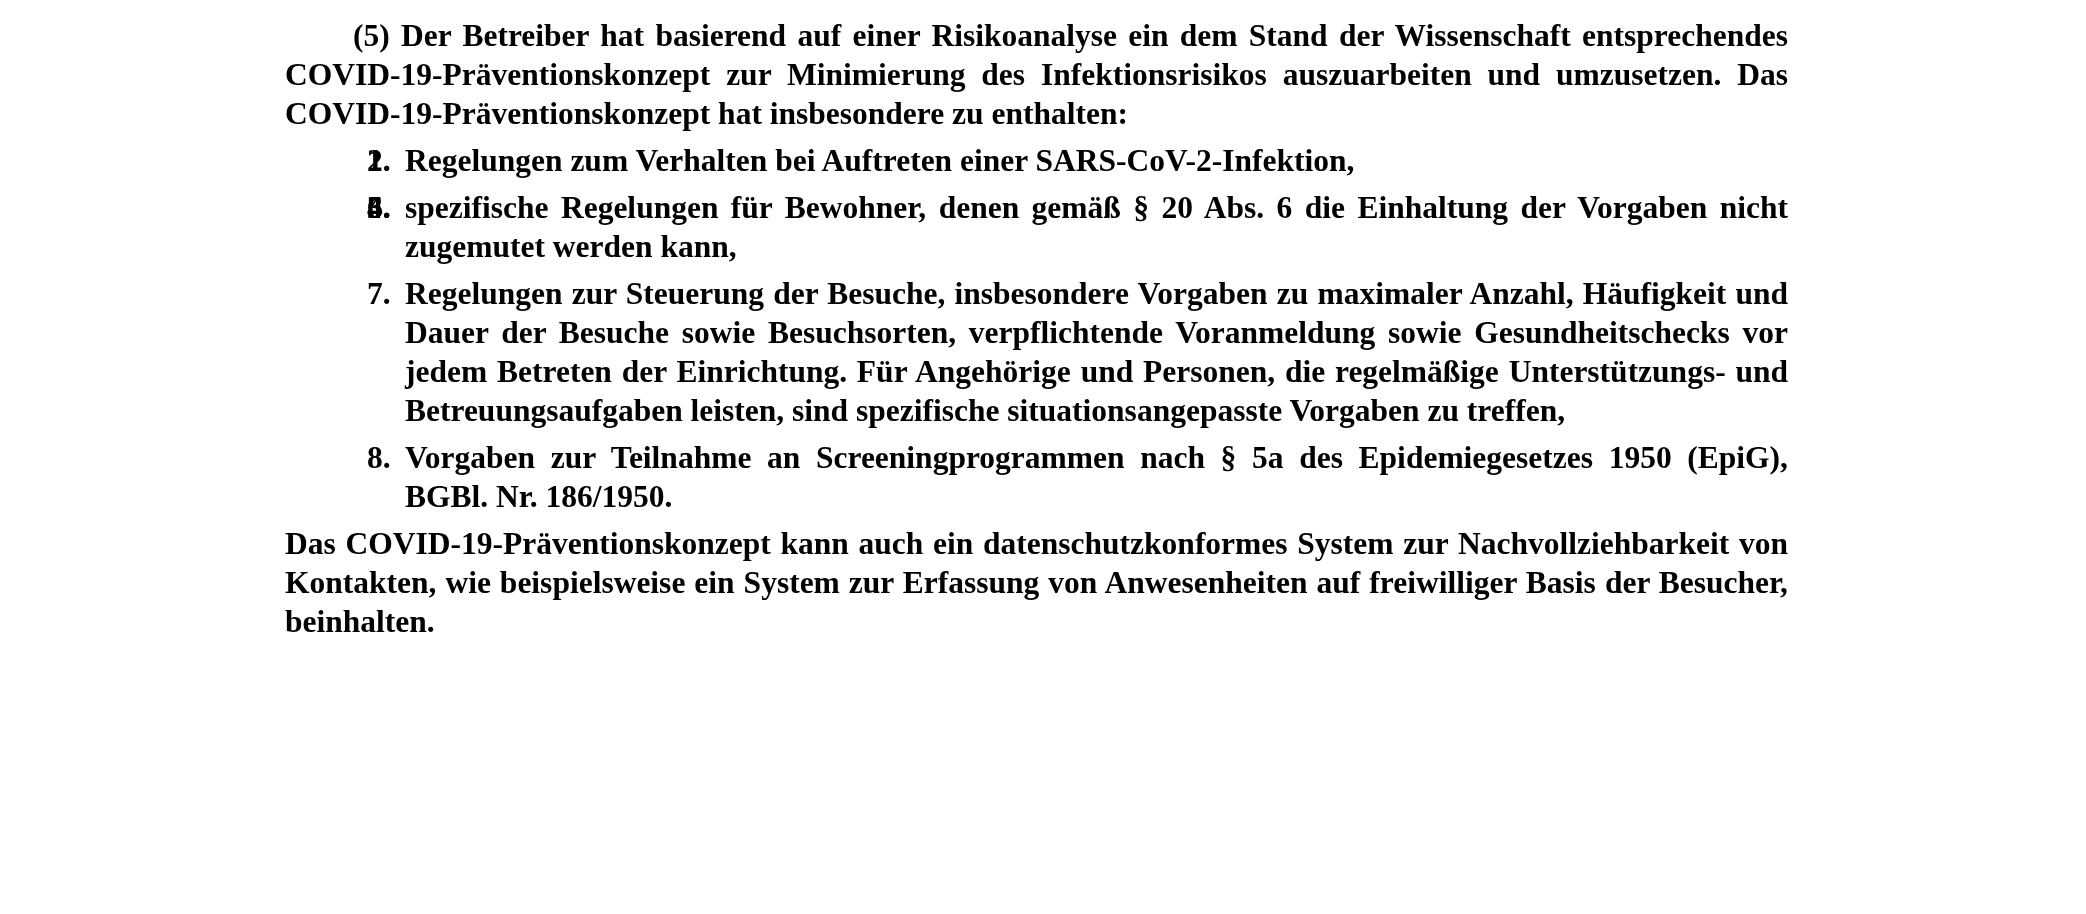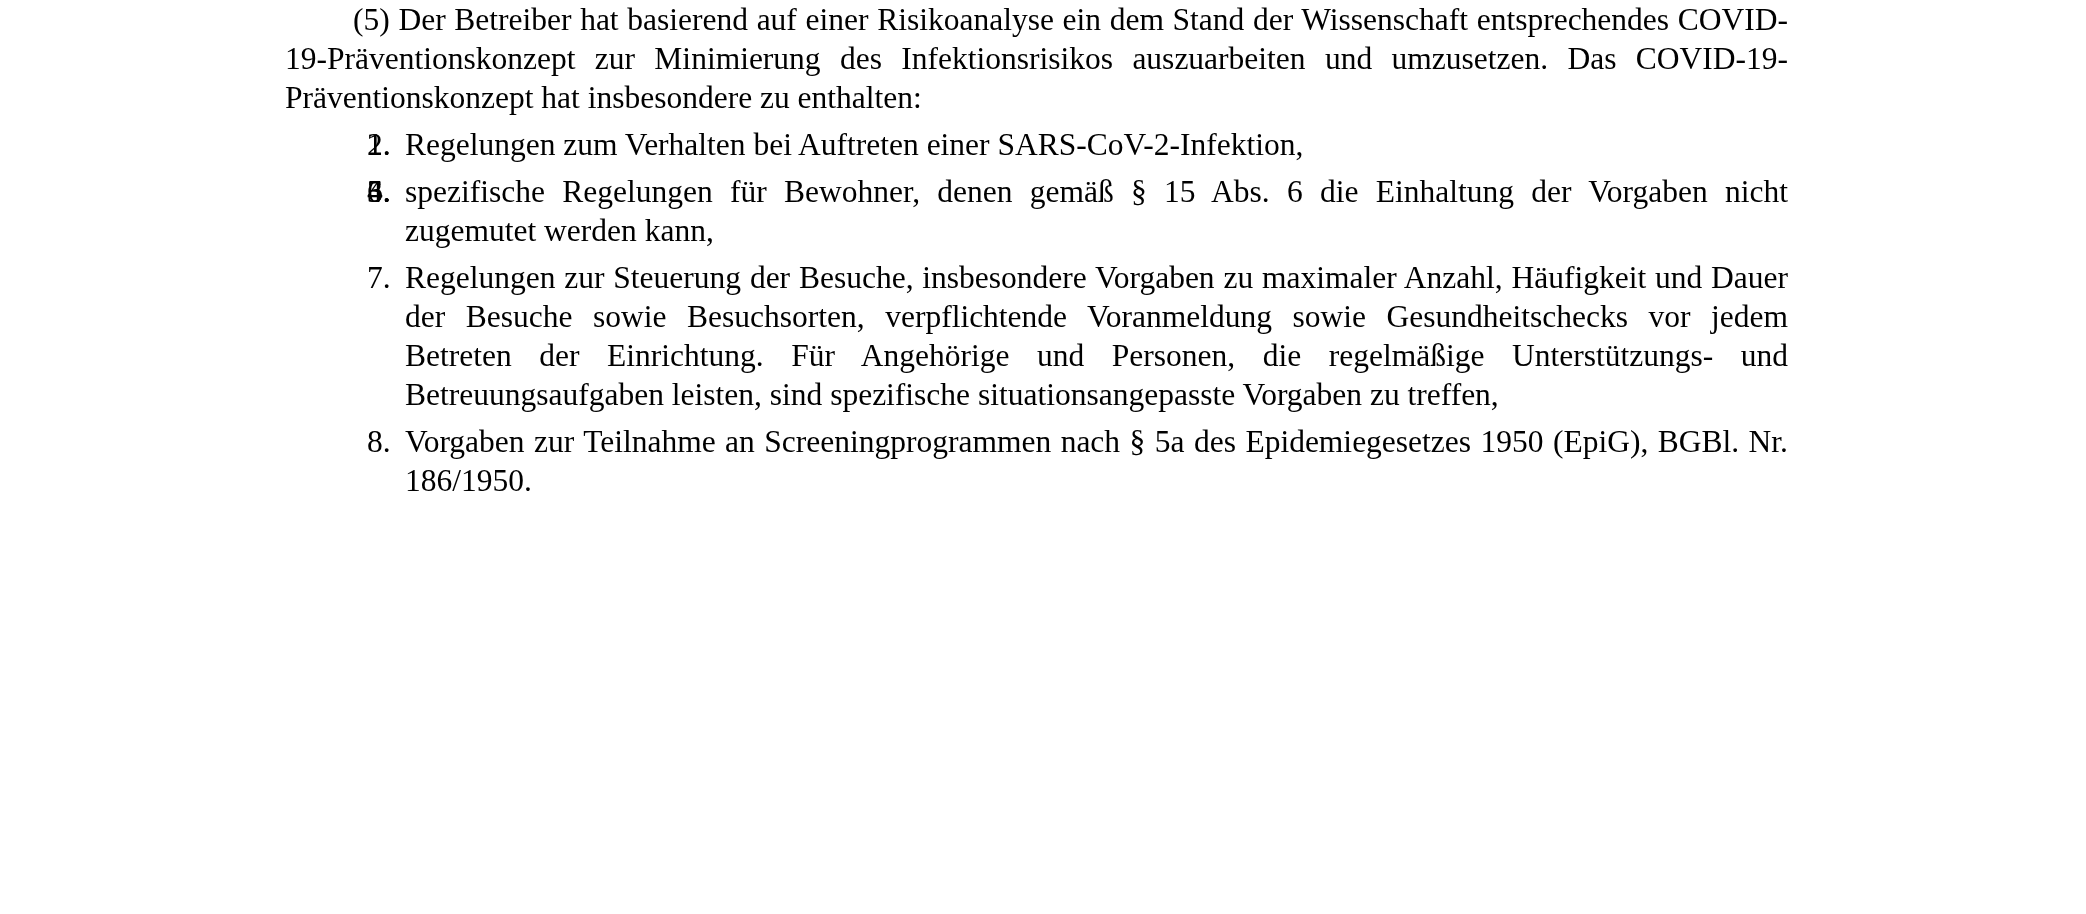--- a/index.html
+++ b/index.html
@@ -4,21 +4,21 @@
 <style>
   html, body { margin: 0; padding: 0; background: #ffffff; }
   body {
     width: 2086px; height: 914px; overflow: hidden;
     font-family: "Liberation Serif", "DejaVu Serif", serif;
     color: #000000;
     font-size: 31.5px;
     line-height: 39px;
   }
   .page {
-    position: absolute; left: 285px; top: 0; width: 1503px;
+    position: absolute; left: 285px; top: 16px; width: 1503px; font-weight: bold;
   }
   .para {
     margin: 0;
     text-align: justify;
   }
   .intro { text-indent: 68px; }
   ol.items {
     list-style: none;
     margin: 5px 0 0 0;
     padding: 0;
@@ -54,25 +54,26 @@
       <span class="num">3.</span>
     </li>
     <li>
       <span class="num">4.</span>
     </li>
     <li>
       <span class="num">5.</span>
     </li>
     <li>
       <span class="num">6.</span>
-      <span>spezifische Regelungen für Bewohner, denen gemäß § 15 Abs. 6 die Einhaltung der Vorgaben nicht zugemutet werden kann,</span>
+      <span>spezifische Regelungen für Bewohner, denen gemäß § 20 Abs. 6 die Einhaltung der Vorgaben nicht zugemutet werden kann,</span>
     </li>
     <li>
       <span class="num">7.</span>
       <span>Regelungen zur Steuerung der Besuche, insbesondere Vorgaben zu maximaler Anzahl, Häufigkeit und Dauer der Besuche sowie Besuchsorten, verpflichtende Voranmeldung sowie Gesundheitschecks vor jedem Betreten der Einrichtung. Für Angehörige und Personen, die regelmäßige Unterstützungs- und Betreuungsaufgaben leisten, sind spezifische situationsangepasste Vorgaben zu treffen,</span>
     </li>
     <li>
       <span class="num">8.</span>
       <span>Vorgaben zur Teilnahme an Screeningprogrammen nach § 5a des Epidemiegesetzes 1950 (EpiG), BGBl. Nr. 186/1950.</span>
     </li>
   </ol>
 
+  <p class="para outro">Das COVID-19-Präventionskonzept kann auch ein datenschutzkonformes System zur Nachvollziehbarkeit von Kontakten, wie beispielsweise ein System zur Erfassung von Anwesenheiten auf freiwilliger Basis der Besucher, beinhalten.</p>
 </div>
 
 </body></html>

